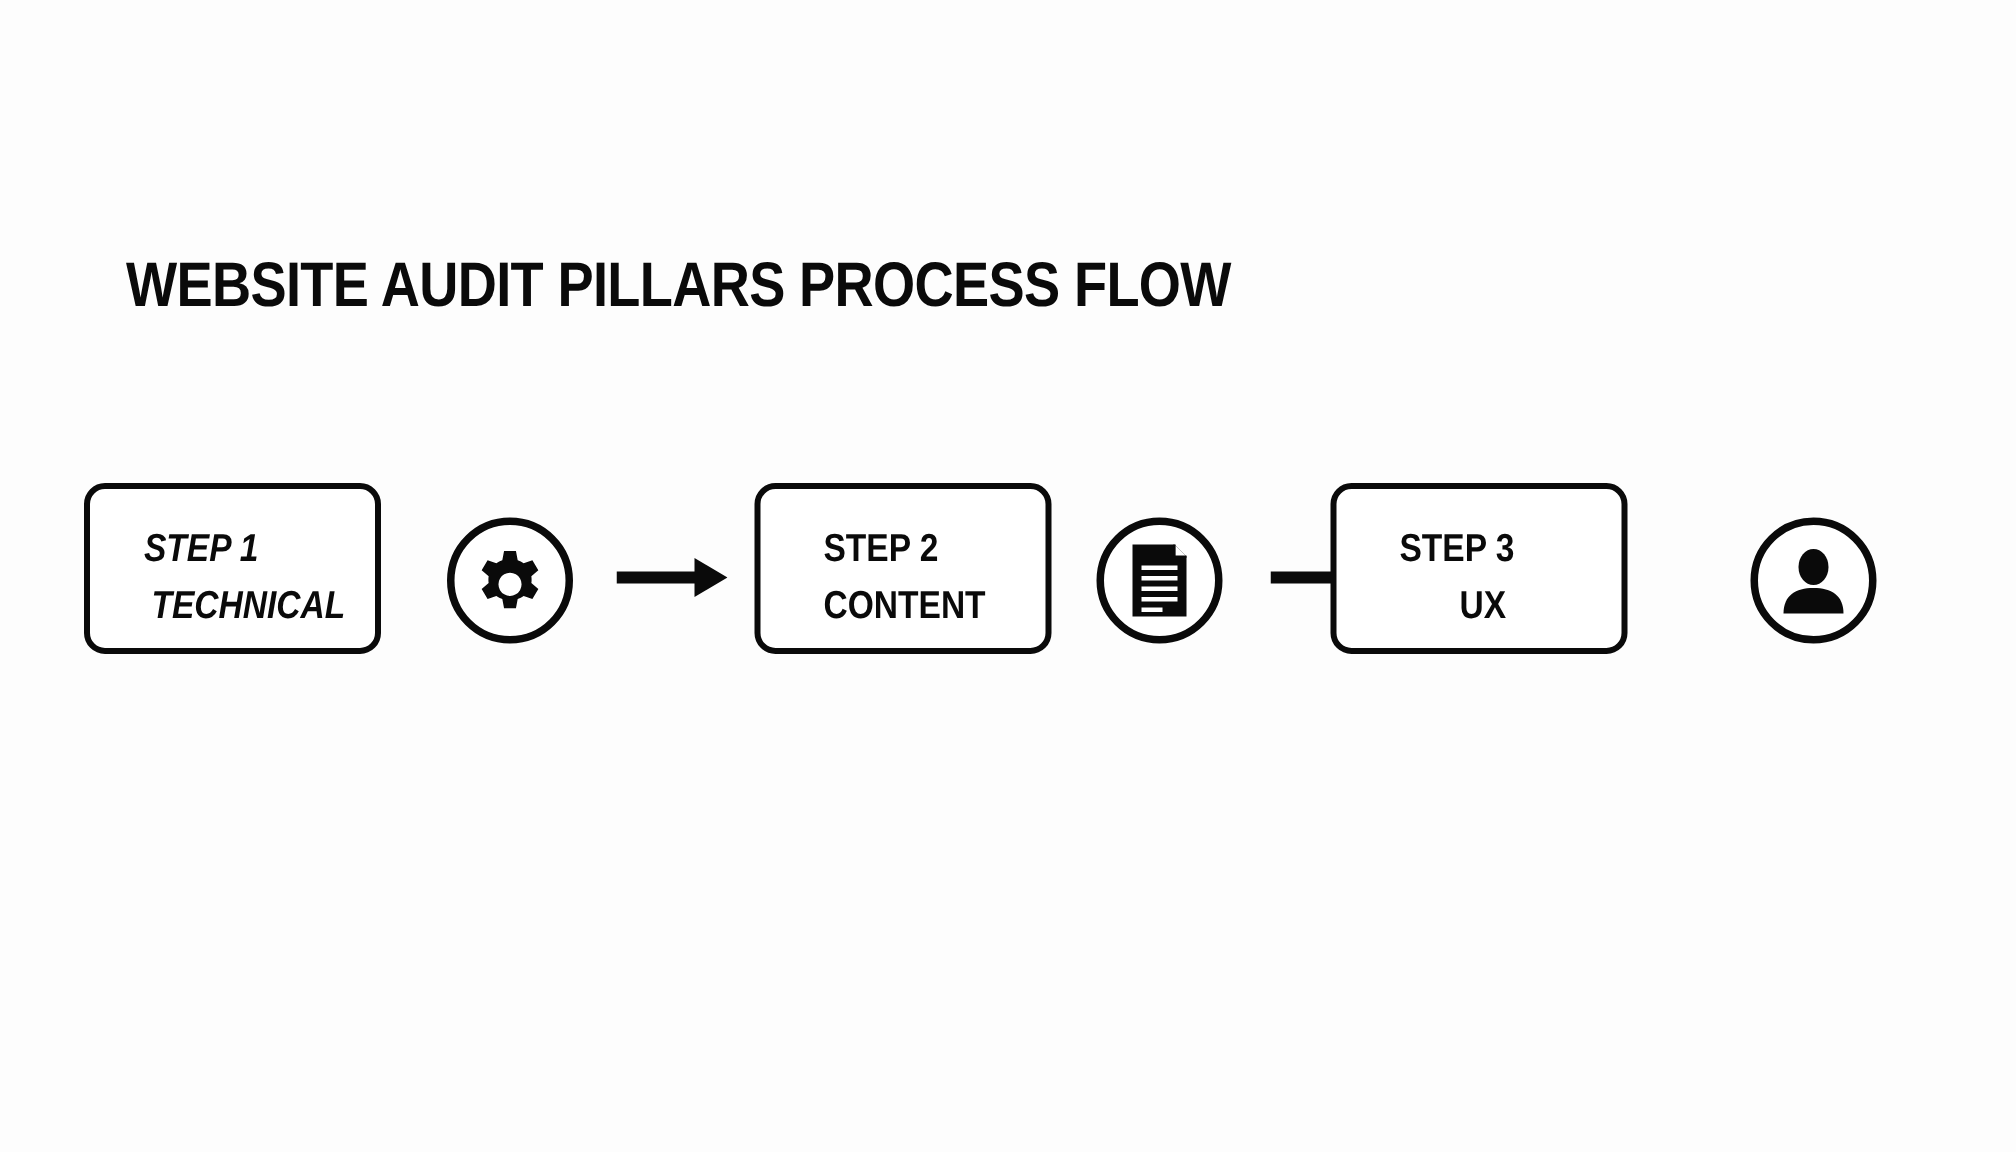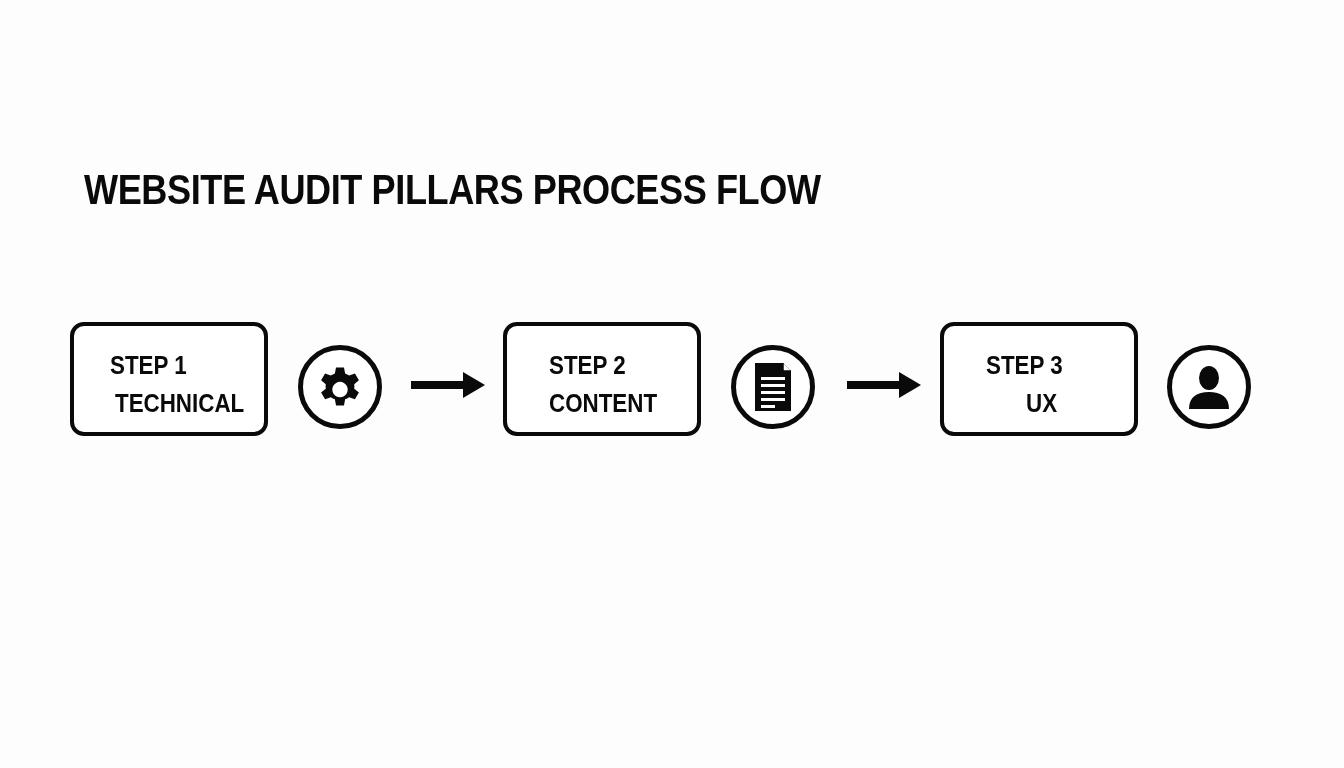--- a/index.html
+++ b/index.html
@@ -25,21 +25,21 @@
     border-radius:50%; box-sizing:border-box; background:#fff;
     display:flex; align-items:center; justify-content:center;
   }
   .arrow { position:absolute; top:372px; }
 </style>
 </head>
 <body>
 
 <div class="title">WEBSITE AUDIT PILLARS PROCESS FLOW</div>
 
-<div class="box" style="left:70px;">
+<div class="box" style="left:56px;font-style:italic;">
   <div class="line" style="left:36px; top:24px;">STEP 1</div>
   <div class="line" style="left:41px; top:62px;">TECHNICAL</div>
 </div>
 <div class="circle" style="left:298px;">
   <svg width="56" height="56" viewBox="0 0 24 24">
     <path fill="#0a0a0a" fill-rule="evenodd" d="M10.3 2h3.4l.5 2.6c.6.2 1.2.5 1.7.9l2.5-.9 1.7 2.9-2 1.7c.1.6.1 1.3 0 1.9l2 1.7-1.7 2.9-2.5-.9c-.5.4-1.1.7-1.7.9l-.5 2.6h-3.4l-.5-2.6c-.6-.2-1.2-.5-1.7-.9l-2.5.9-1.7-2.9 2-1.7c-.1-.6-.1-1.3 0-1.9l-2-1.7 1.7-2.9 2.5.9c.5-.4 1.1-.7 1.7-.9z M12 8.2a3.3 3.3 0 1 0 0.01 0z" transform="translate(0 1.6)"></path>
   </svg>
 </div>
 <svg class="arrow" style="left:411px;" width="74" height="26" viewBox="0 0 74 26">
   <rect x="0" y="9" width="54" height="8" fill="#0a0a0a"></rect>
@@ -59,21 +59,21 @@
     <rect x="8" y="30" width="24" height="3" fill="#fff"></rect>
     <rect x="8" y="37" width="24" height="3" fill="#fff"></rect>
     <rect x="8" y="44" width="14" height="3" fill="#fff"></rect>
   </svg>
 </div>
 <svg class="arrow" style="left:847px;" width="74" height="26" viewBox="0 0 74 26">
   <rect x="0" y="9" width="54" height="8" fill="#0a0a0a"></rect>
   <polygon points="52,0 74,13 52,26" fill="#0a0a0a"></polygon>
 </svg>
 
-<div class="box" style="left:940px;">
+<div class="box" style="left:887px;">
   <div class="line" style="left:42px; top:24px;">STEP 3</div>
   <div class="line" style="left:82px; top:62px;">UX</div>
 </div>
 <div class="circle" style="left:1167px;">
   <svg width="52" height="52" viewBox="0 0 52 52">
     <ellipse cx="26" cy="17" rx="10" ry="12" fill="#0a0a0a"></ellipse>
     <path d="M6 48 C6 36 14 31 26 31 C38 31 46 36 46 48 Z" fill="#0a0a0a"></path>
   </svg>
 </div>
 

